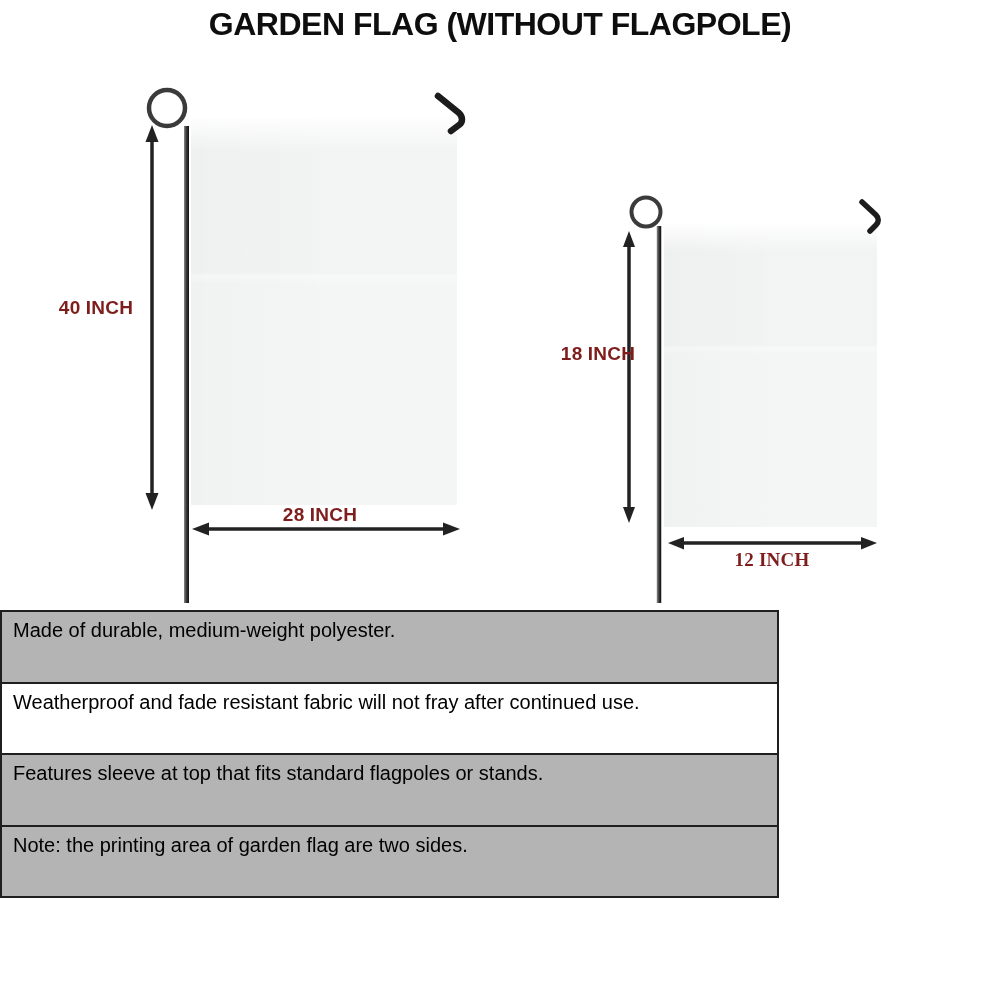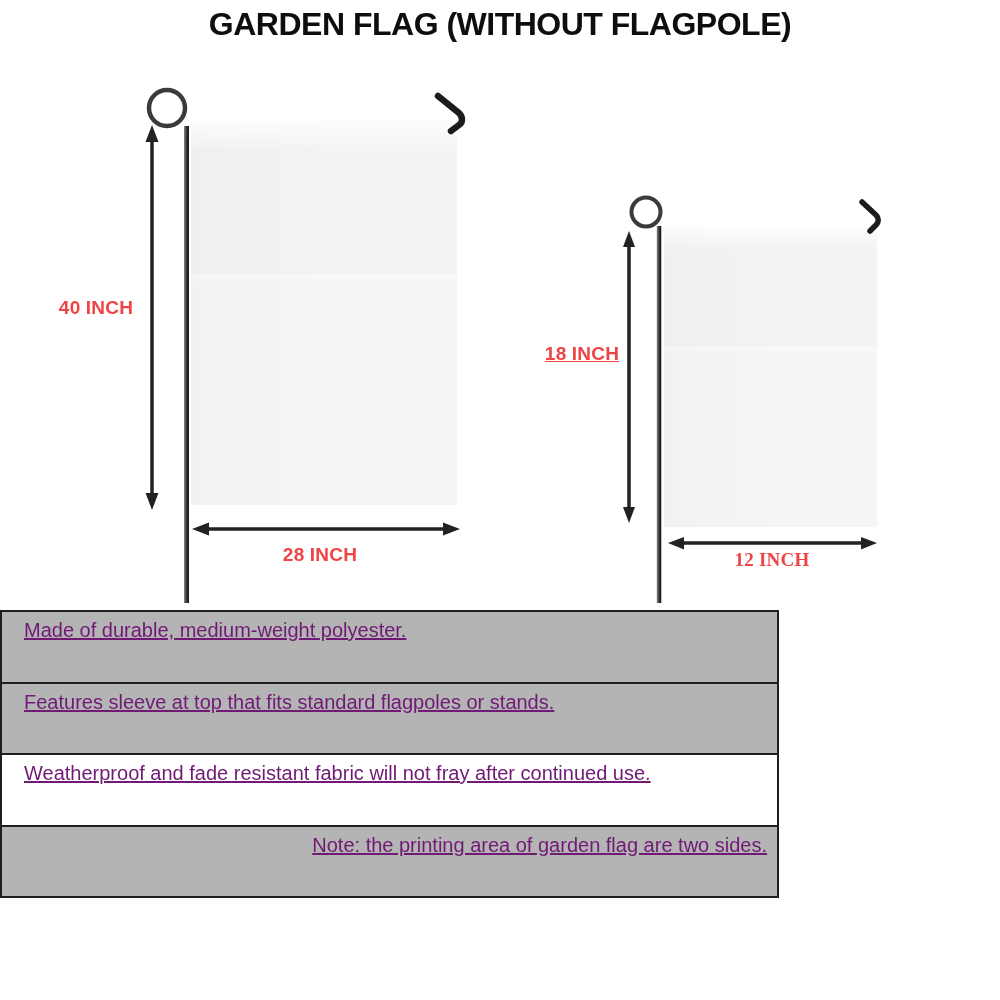--- a/index.html
+++ b/index.html
@@ -18,41 +18,40 @@
       linear-gradient(180deg, rgba(255,255,255,0.95) 0%, rgba(255,255,255,0) 9%),
       linear-gradient(180deg, rgba(0,0,0,0.008) 40%, rgba(255,255,255,0.35) 41%, rgba(0,0,0,0) 43%),
       linear-gradient(90deg, rgba(0,0,0,0.015) 0%, rgba(0,0,0,0) 55%);
   }
   .flag-large{left:191px;top:117px;width:266px;height:388px;}
   .flag-small{left:664px;top:224px;width:213px;height:303px;}
   
   .overlay{position:absolute;left:0;top:0;width:1000px;height:1000px;pointer-events:none;}
   
   .dim-label{
-    position:absolute;font-size:19px;font-weight:bold;color:#ef4444;
+    position:absolute;font-size:19px;font-weight:bold;color:#7f1d1d;
     text-align:center;white-space:nowrap;letter-spacing:0.2px;
   }
   .lbl-large-h{left:46px;top:297px;width:100px;}
-  .lbl-large-w{left:238px;top:544px;width:164px;}
-  .lbl-small-h{left:534px;top:343px;width:96px;text-decoration:underline;}
+  .lbl-large-w{left:238px;top:504px;width:164px;}
+  .lbl-small-h{left:550px;top:343px;width:96px;}
   .lbl-small-w{left:690px;top:549px;width:164px;font-family:Liberation Serif, serif;}
   
   .features{
     position:absolute;left:0;top:610px;width:779px;height:288px;
     box-sizing:border-box;border:2px solid #1f1f1f;
     display:flex;flex-direction:column;
   }
   .feature-row{
-    flex:1;box-sizing:border-box;padding:5px 10px 0 22px;
-    font-size:20px;line-height:26px;color:#701a75;
+    flex:1;box-sizing:border-box;padding:5px 10px 0 11px;
+    font-size:20px;line-height:26px;color:#000000;
     background:#ffffff;border-bottom:2px solid #1f1f1f;
     overflow:hidden;
-    text-decoration:underline;
   }
-  .feature-row:last-child{border-bottom:none;text-align:right;}
+  .feature-row:last-child{border-bottom:none;}
   .feature-row.shaded{background:#b4b4b4;}
 </style>
 </head>
 <body>
 
 <div class="stage">
 
   <header class="title">
     <div class="title-line">GARDEN FLAG (WITHOUT FLAGPOLE)</div>
   </header>
@@ -107,18 +106,18 @@
     </g>
   </svg>
 
   <div class="dim-label lbl-large-h">40 INCH</div>
   <div class="dim-label lbl-large-w">28 INCH</div>
   <div class="dim-label lbl-small-h">18 INCH</div>
   <div class="dim-label lbl-small-w">12 INCH</div>
 
   <div class="features">
     <div class="feature-row shaded">Made of durable, medium-weight polyester.</div>
+    <div class="feature-row">Weatherproof and fade resistant fabric will not fray after continued use.</div>
     <div class="feature-row shaded">Features sleeve at top that fits standard flagpoles or stands.</div>
-    <div class="feature-row">Weatherproof and fade resistant fabric will not fray after continued use.</div>
     <div class="feature-row shaded">Note: the printing area of garden flag are two sides.</div>
   </div>
 
 </div>
 
 </body></html>

